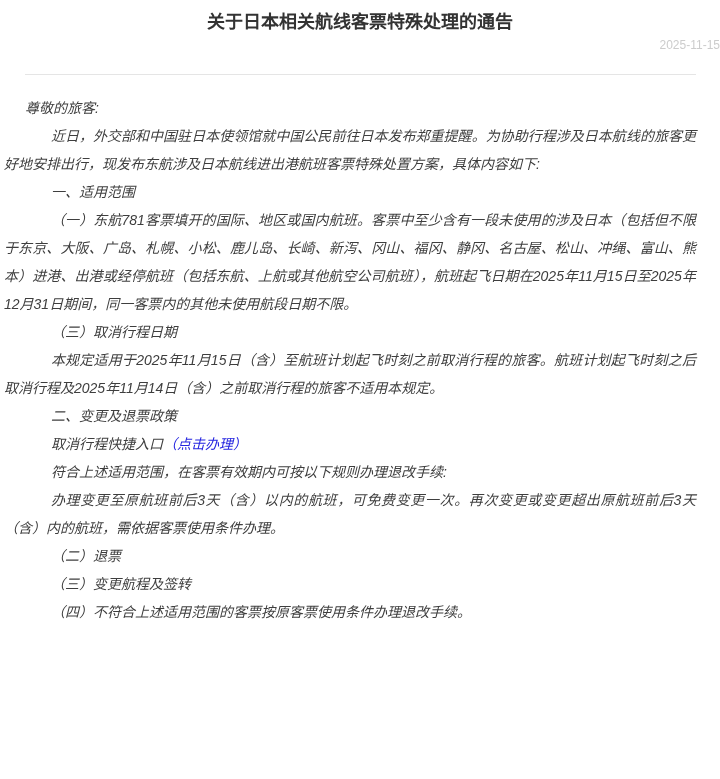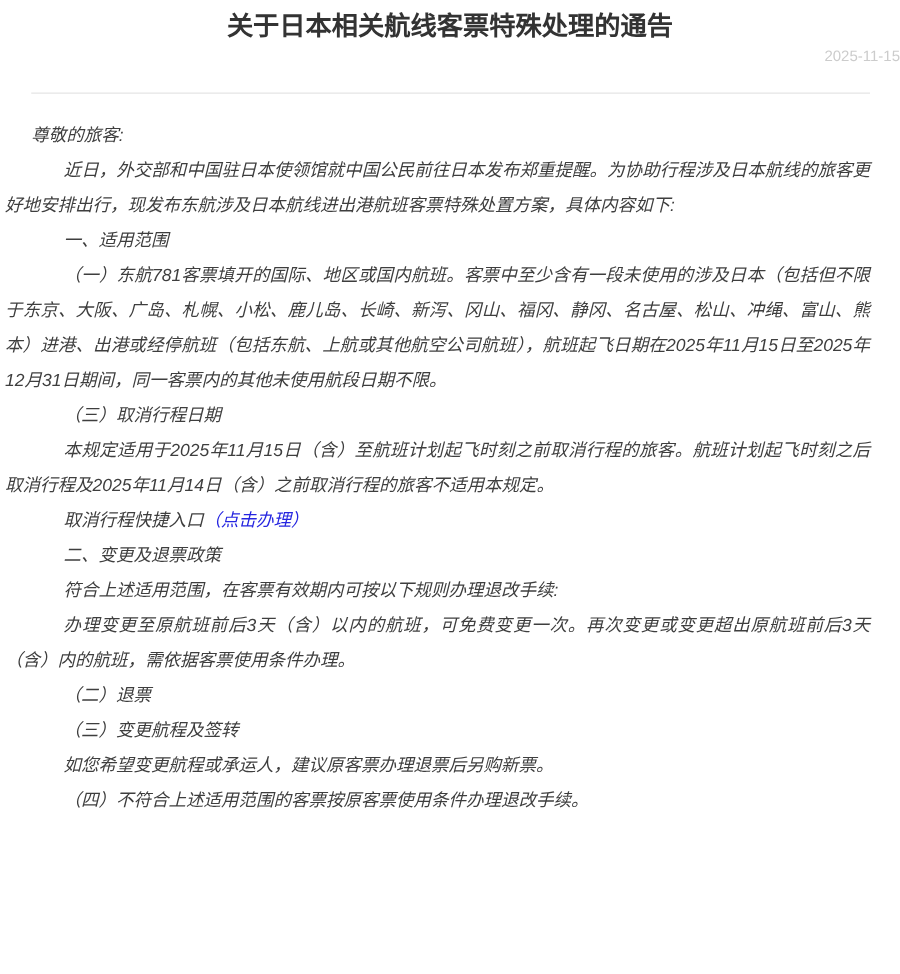--- a/index.html
+++ b/index.html
@@ -12,21 +12,21 @@
     height: 779px;
     overflow: hidden;
     font-family: "Liberation Sans", "DejaVu Sans", sans-serif;
     color: #3e3e3e;
   }
   .page { width: 720px; }
 
   header { padding-top: 10px; text-align: center; }
   .title {
     margin: 0;
-    font-size: 21px;
+    font-size: 18px;
     line-height: 24px;
     font-weight: bold;
     color: #333333;
   }
   .pub-date {
     margin-top: 3px;
     font-size: 12px;
     line-height: 16px;
     color: #cccccc;
     text-align: right;
@@ -72,25 +72,24 @@
 
   <main class="content">
     <p class="greeting">尊敬的旅客:</p>
     <p>近日，外交部和中国驻日本使领馆就中国公民前往日本发布郑重提醒。为协助行程涉及日本航线的旅客更好地安排出行，现发布东航涉及日本航线进出港航班客票特殊处置方案，具体内容如下:</p>
 
     <p>一、适用范围</p>
     <p>（一）东航781客票填开的国际、地区或国内航班。客票中至少含有一段未使用的涉及日本（包括但不限于东京、大阪、广岛、札幌、小松、鹿儿岛、长崎、新泻、冈山、福冈、静冈、名古屋、松山、冲绳、富山、熊本）进港、出港或经停航班（包括东航、上航或其他航空公司航班），航班起飞日期在2025年11月15日至2025年12月31日期间，同一客票内的其他未使用航段日期不限。</p>
     <p>（三）取消行程日期</p>
     <p>本规定适用于2025年11月15日（含）至航班计划起飞时刻之前取消行程的旅客。航班计划起飞时刻之后取消行程及2025年11月14日（含）之前取消行程的旅客不适用本规定。</p>
 
+    <p>二、变更及退票政策</p>
+
     <p><span>取消行程快捷入口</span><a class="inline-link">（点击办理）</a></p>
-
-    <p>二、变更及退票政策</p>
     <p>符合上述适用范围，在客票有效期内可按以下规则办理退改手续:</p>
     <p>办理变更至原航班前后3天（含）以内的航班，可免费变更一次。再次变更或变更超出原航班前后3天（含）内的航班，需依据客票使用条件办理。</p>
     <p>（二）退票</p>
     <p>（三）变更航程及签转</p>
-    <p>如您希望变更航程或承运人，建议原客票办理退票后另购新票。</p>
     <p>（四）不符合上述适用范围的客票按原客票使用条件办理退改手续。</p>
 
   </main>
 
 </div>
 
 </body></html>

